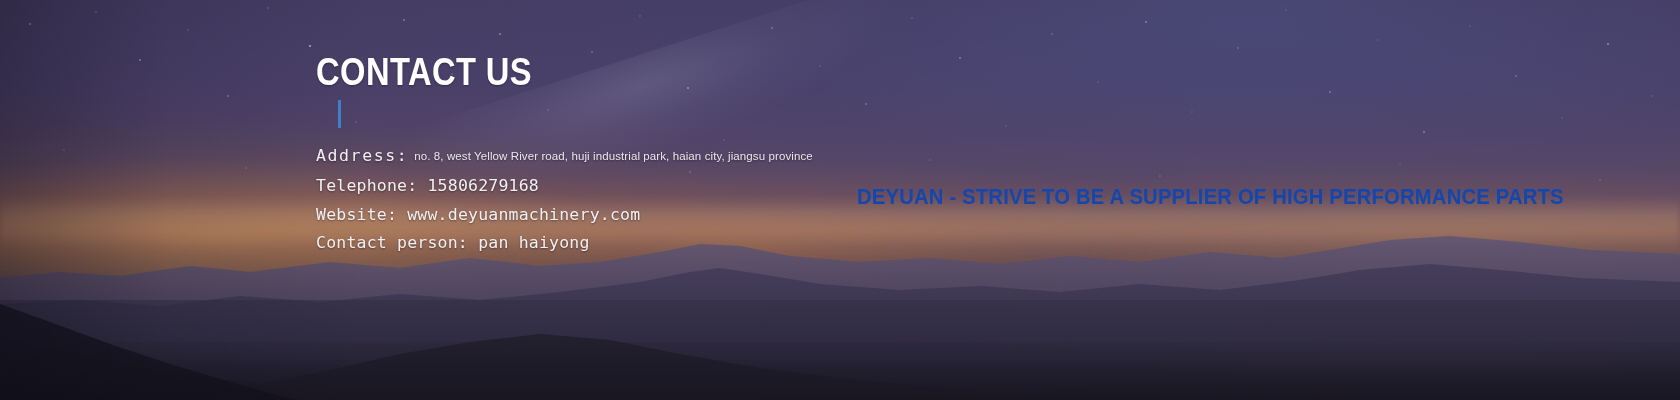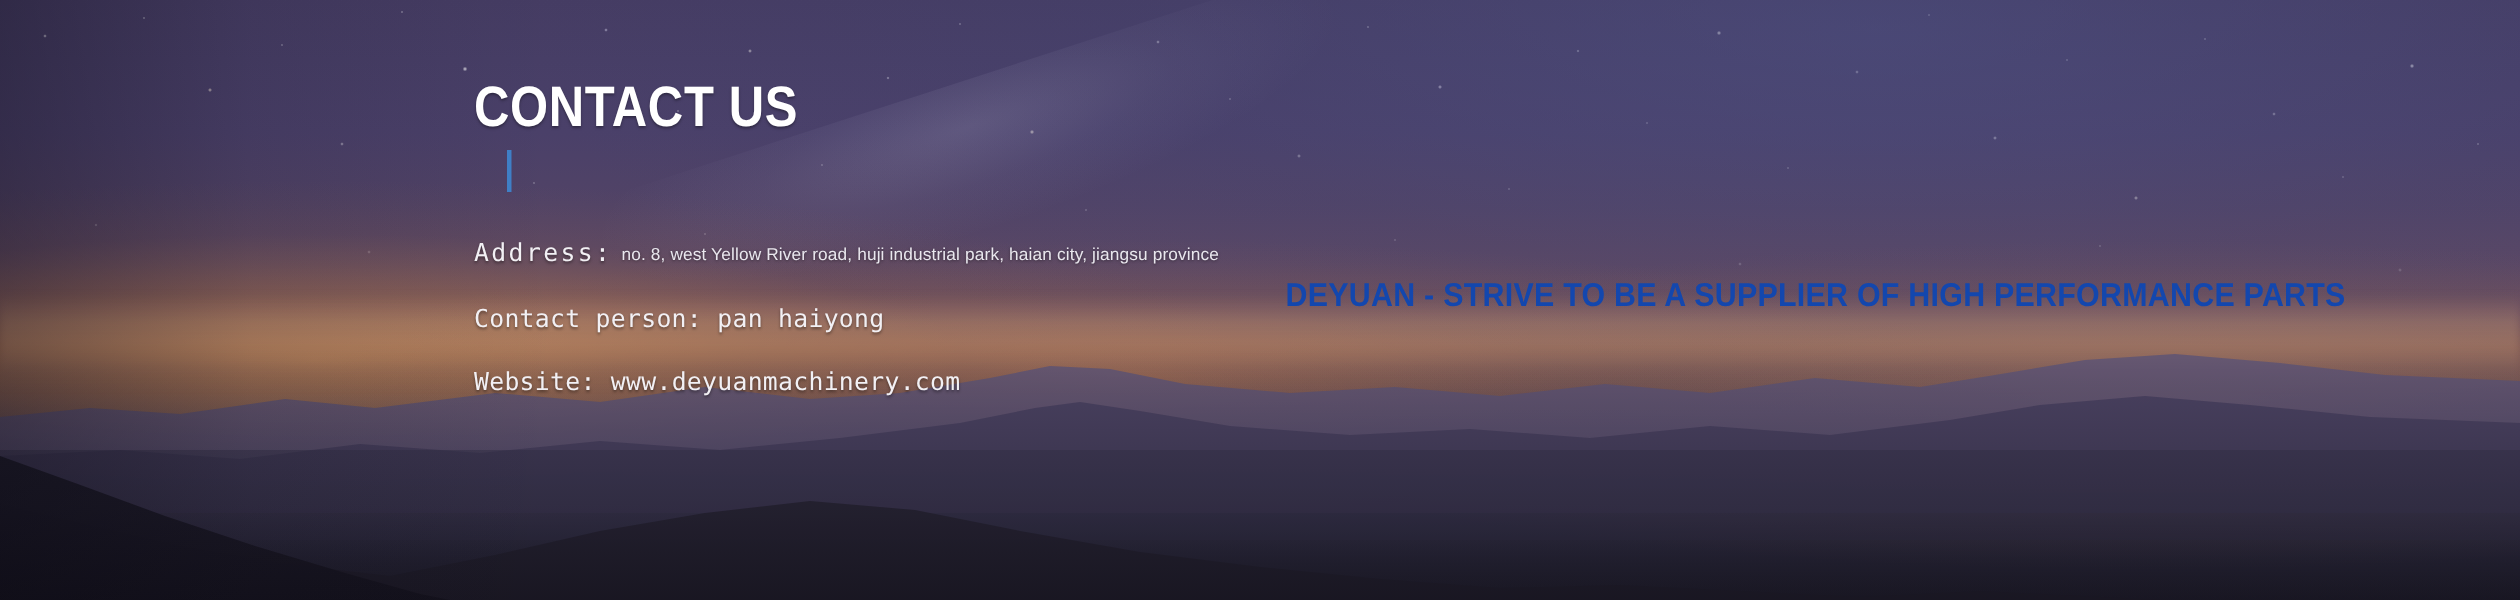--- a/index.html
+++ b/index.html
@@ -223,21 +223,20 @@
   }
 
   .detail-row {
     font-family: "DejaVu Sans Mono", "Liberation Mono", monospace;
     font-size: 16.5px;
     line-height: 28.8px;
     color: #f2f0f4;
     white-space: nowrap;
     letter-spacing: 0.2px;
     text-shadow: 0 1px 2px rgba(0,0,0,0.40);
-    margin-top: 13px;
   }
 
   .detail-label { }
 
   .detail-value { }
 
   
   .detail-row.address .detail-value {
     font-family: "Liberation Sans", sans-serif;
     font-size: 11.5px;
@@ -329,32 +328,36 @@
       <h1 class="heading">CONTACT US</h1>
 
       <div class="accent-bar"></div>
 
       <div class="details">
 
         <div class="detail-row address">
           <span class="detail-label">Address:</span><span class="detail-value">no. 8, west Yellow River road, huji industrial park, haian city, jiangsu province</span>
         </div>
 
-
-
+        <div class="detail-row">
+          <span class="detail-label">Telephone:</span>
+          <span class="detail-value">15806279168</span>
+        </div>
+
+
+
+        <div class="detail-row">
+          <span class="detail-label">Website:</span>
+          <span class="detail-value">www.deyuanmachinery.com</span>
+        </div>
 
         <div class="detail-row">
           <span class="detail-label">Contact person:</span>
           <span class="detail-value">pan haiyong</span>
         </div>
 
-        <div class="detail-row">
-          <span class="detail-label">Website:</span>
-          <span class="detail-value">www.deyuanmachinery.com</span>
-        </div>
-
       </div>
     </div>
 
     <div class="slogan">DEYUAN - STRIVE TO BE A SUPPLIER OF HIGH PERFORMANCE PARTS</div>
 
   </div>
 </div>
 
 </body></html>

